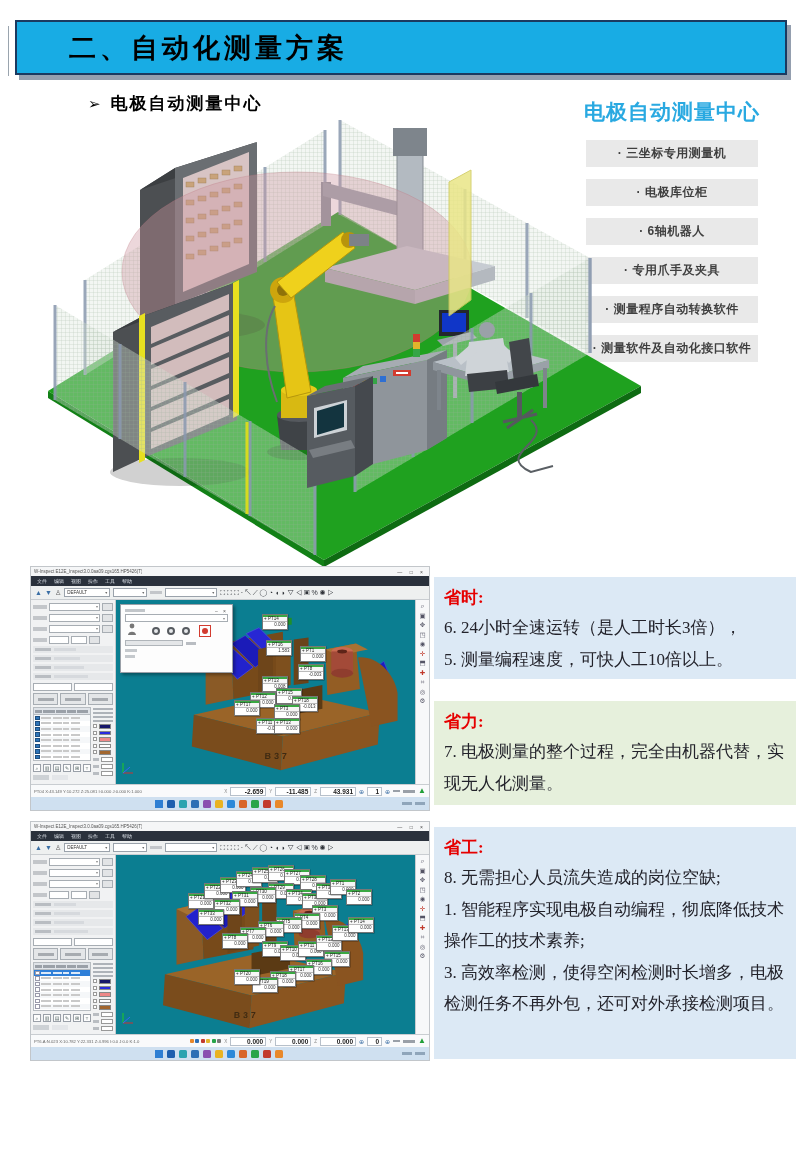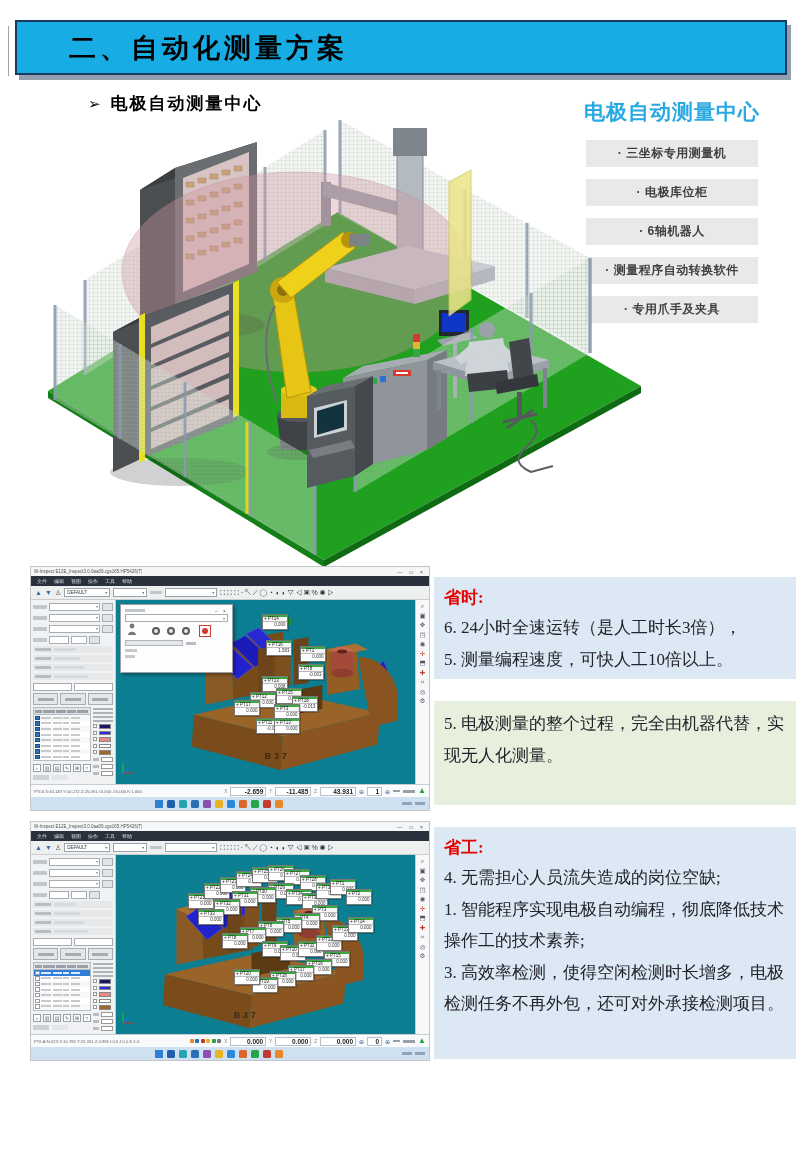--- a/index.html
+++ b/index.html
@@ -145,22 +145,23 @@
   <div class="subhead">
     <span class="bullet">➢</span>
     <span class="lbl">电极自动测量中心</span>
   </div>
 
   <div class="center-title">电极自动测量中心</div>
   <div class="center-items">
     <div class="citem">· 三坐标专用测量机</div>
     <div class="citem">· 电极库位柜</div>
     <div class="citem">· 6轴机器人</div>
+    <div class="citem">· 专用爪手及夹具</div>
     <div class="citem">· 测量程序自动转换软件</div>
-    <div class="citem">· 专用爪手及夹具</div>
+    <div class="citem">· 测量软件及自动化接口软件</div>
   </div>
 
   <svg class="scene" viewBox="0 0 618 447">
     <defs>
       <pattern id="mesh" width="4" height="4" patternUnits="userSpaceOnUse">
         <path d="M0,0 L4,0 M0,0 L0,4" stroke="#9fb49f" stroke-width="0.5"></path>
       </pattern>
     </defs>
 
     <g>
@@ -1161,21 +1162,22 @@
         </span>
       </div>
     </div>
 
   <div class="benefit" id="ben0" style="top:577px;height:102px;background:#dce9f5;">
     <div class="bt">省时:</div>
     <div class="bl">6. 24小时全速运转（是人工时长3倍），</div>
     <div class="bl">5. 测量编程速度，可快人工10倍以上。</div>
   </div>
   <div class="benefit" id="ben1" style="top:701px;height:104px;background:#e6f0dc;">
-    <div class="bl">5. 电极测量的整个过程，完全由机器代替，实现无人化测量。</div>
+    <div class="bt">省力:</div>
+    <div class="bl">7. 电极测量的整个过程，完全由机器代替，实现无人化测量。</div>
   </div>
   <div class="benefit" id="ben2" style="top:827px;height:232px;background:#dce9f5;">
     <div class="bt">省工:</div>
-    <div class="bl">4. 无需担心人员流失造成的岗位空缺;</div>
+    <div class="bl">8. 无需担心人员流失造成的岗位空缺;</div>
     <div class="bl">1. 智能程序实现电极自动编程，彻底降低技术操作工的技术素养;</div>
     <div class="bl">3. 高效率检测，使得空闲检测时长增多，电极检测任务不再外包，还可对外承接检测项目。</div>
   </div>
 </div>
 
 </body></html>

